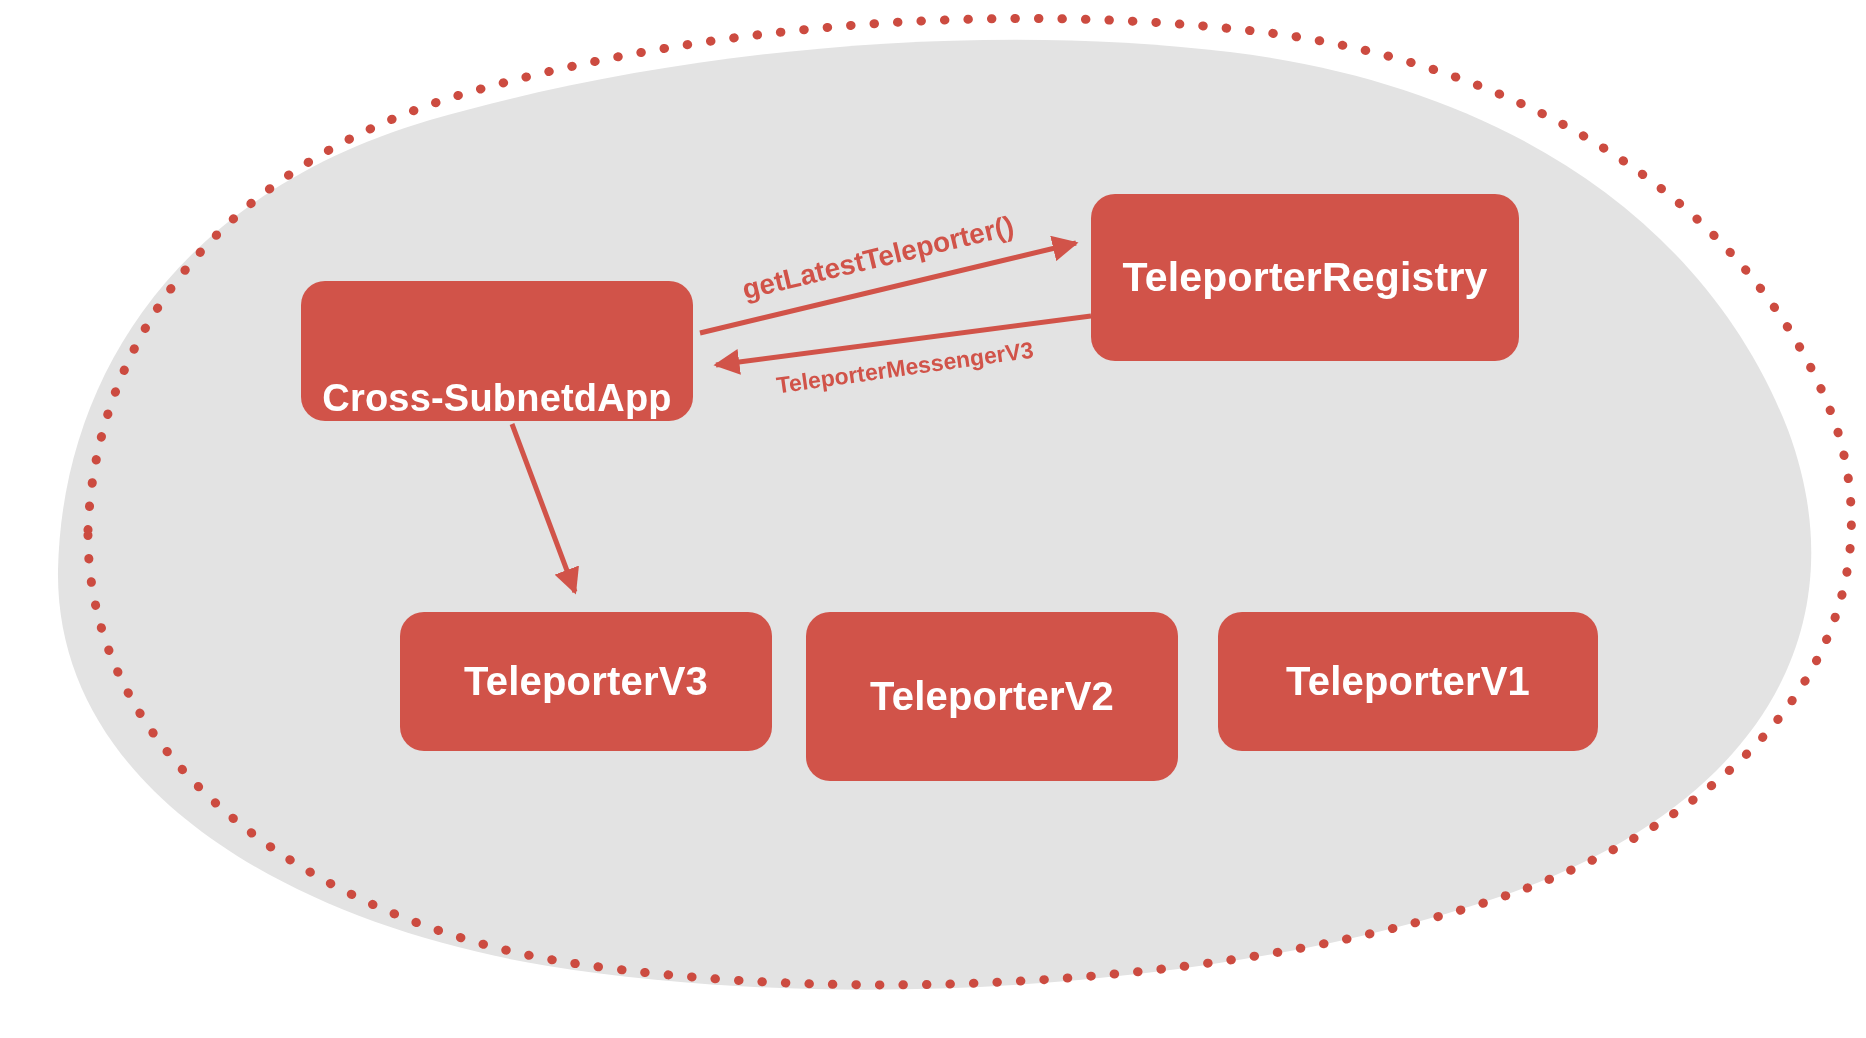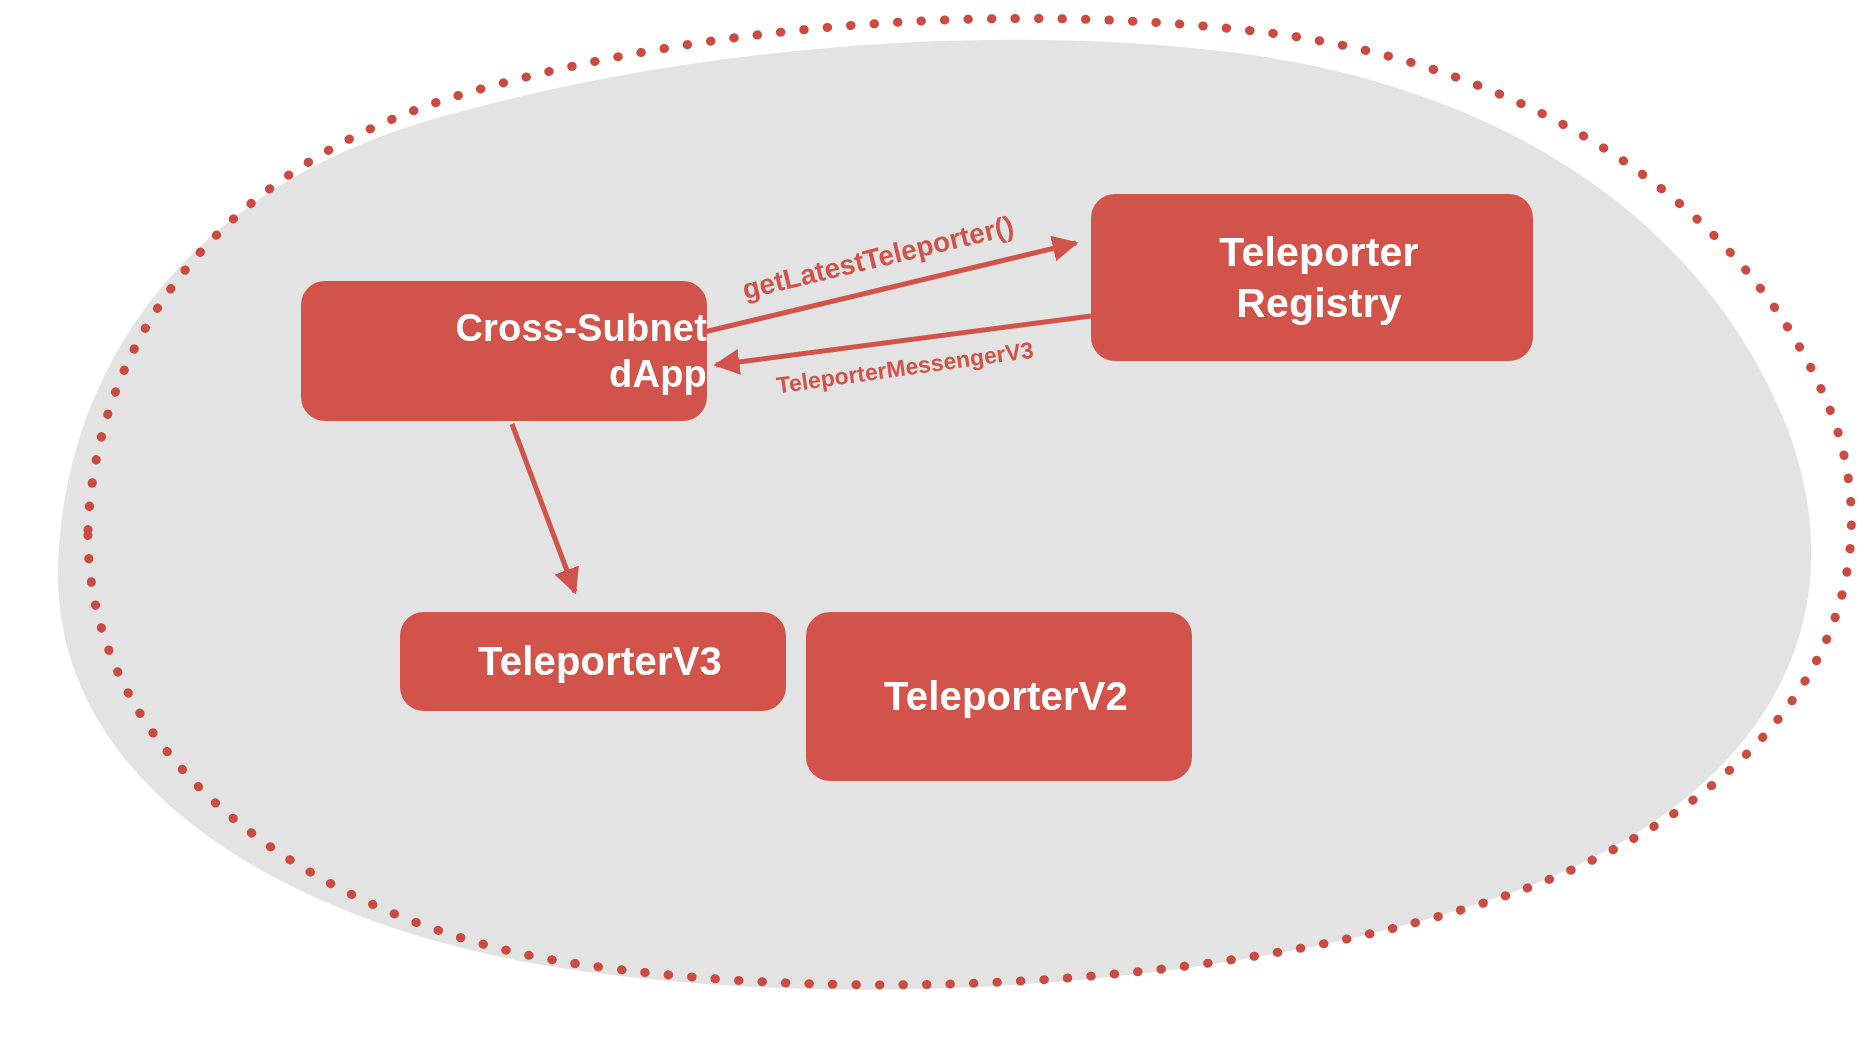--- a/index.html
+++ b/index.html
@@ -18,35 +18,34 @@
   .layer {
     position: absolute;
     left: 0;
     top: 0;
     width: 1866px;
     height: 1038px;
   }
   .node {
     position: absolute;
     display: flex;
-    flex-direction: column;
+    flex-direction: row;
     align-items: center;
     justify-content: center;
     text-align: center;
     background: #d15349;
     color: #ffffff;
     font-weight: 700;
     border-radius: 24px;
     line-height: 1.22;
     letter-spacing: 0.2px;
-    padding-left: 14px;
   }
   .node-dapp      { left: 301px; top: 281px; width: 392px; height: 140px; font-size: 38px; align-items: flex-end; }
   .node-registry  { left: 1091px; top: 194px; width: 428px; height: 167px; font-size: 41px; }
-  .node-v3        { left: 400px;  top: 612px; width: 372px; height: 99px; font-size: 40px; }
+  .node-v3        { left: 400px;  top: 612px; width: 372px; height: 139px; font-size: 40px; }
   .node-v2        { left: 806px;  top: 612px; width: 372px; height: 169px; font-size: 40px; }
   .node-v1        { left: 1218px; top: 612px; width: 380px; height: 139px; font-size: 40px; }
   .edge-label {
     position: absolute;
     color: #d15349;
     font-weight: 700;
     white-space: nowrap;
   }
   .edge-label-top {
     left: 878px;
@@ -107,18 +106,21 @@
   </div>
 
   <div class="node node-v3">
     <span>TeleporterV3</span>
   </div>
 
   <div class="node node-v2">
     <span>TeleporterV2</span>
   </div>
 
+  <div class="node node-v1">
+    <span>TeleporterV1</span>
+  </div>
 
   <div class="edge-label edge-label-top">getLatestTeleporter()</div>
 
   <div class="edge-label edge-label-bottom">TeleporterMessengerV3</div>
 
 </div>
 
 </body></html>

